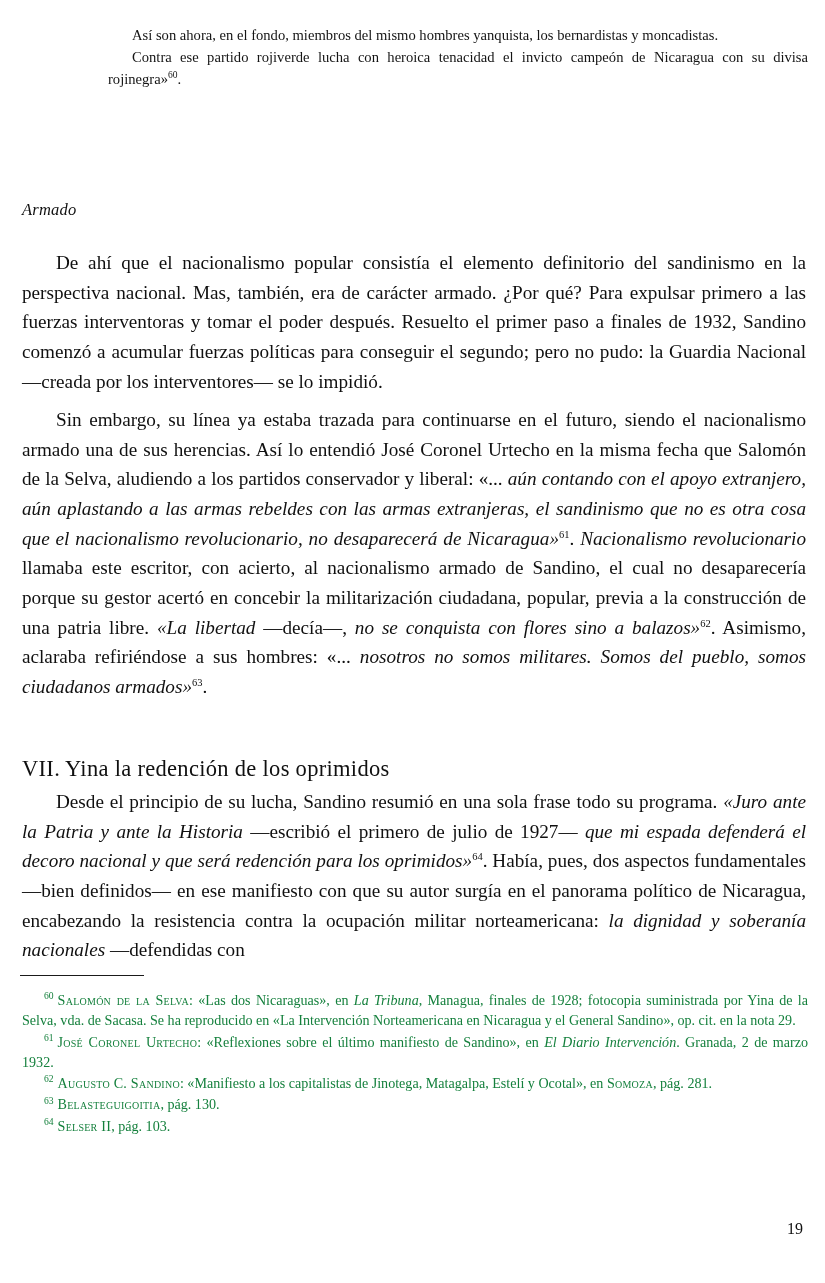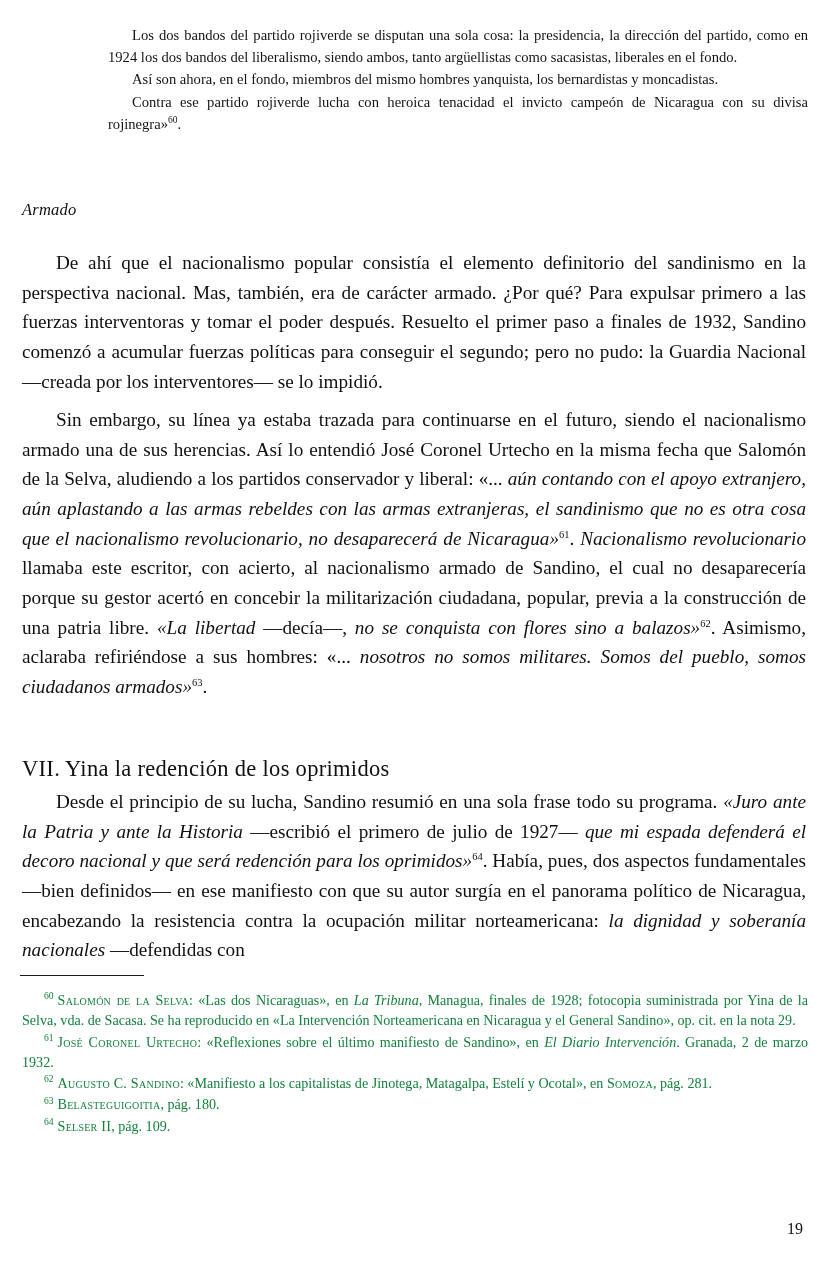--- a/index.html
+++ b/index.html
@@ -134,21 +134,20 @@
     line-height: 0;
   }
   .blockquote sup.fnref { font-size: 9.5px; }
 </style>
 </head>
 <body>
 
 <div class="page">
 
   <div class="blockquote">
-    <p>Los dos bandos del partido rojiverde se disputan una sola cosa: la presidencia, la dirección del partido, como en 1924 los dos bandos del liberalismo, siendo ambos, tanto argüellistas como sacasistas, liberales en el fondo.</p>
     <p>Así son ahora, en el fondo, miembros del mismo hombres yanquista, los bernardistas y moncadistas.</p>
     <p><span>Contra ese partido rojiverde lucha con heroica tenacidad el invicto campeón de Nicaragua con su divisa rojinegra»</span><sup class="fnref">60</sup><span>.</span></p>
   </div>
 
   <div class="subheading">Armado</div>
 
   <div class="body-block" id="para-armado-1">
     <p>De ahí que el nacionalismo popular consistía el elemento definitorio del sandinismo en la perspectiva nacional. Mas, también, era de carácter armado. ¿Por qué? Para expulsar primero a las fuerzas interventoras y tomar el poder después. Resuelto el primer paso a finales de 1932, Sandino comenzó a acumular fuerzas políticas para conseguir el segundo; pero no pudo: la Guardia Nacional —creada por los interventores— se lo impidió.</p>
   </div>
 
@@ -165,21 +164,21 @@
   <div class="footnote-rule"></div>
 
   <div class="footnotes">
 
     <p class="fn"><sup>60</sup><span class="sc">Salomón de la Selva</span><span>: «Las dos Nicaraguas», en </span><em>La Tribuna</em><span>, Managua, finales de 1928; fotocopia suministrada por Yina de la Selva, vda. de Sacasa. Se ha reproducido en «La Intervención Norteamericana en Nicaragua y el General Sandino», op. cit. en la nota 29.</span></p>
 
     <p class="fn"><sup>61</sup><span class="sc">José Coronel Urtecho</span><span>: «Reflexiones sobre el último manifiesto de Sandino», en </span><em>El Diario Intervención</em><span>. Granada, 2 de marzo 1932.</span></p>
 
     <p class="fn"><sup>62</sup><span class="sc">Augusto C. Sandino</span><span>: «Manifiesto a los capitalistas de Jinotega, Matagalpa, Estelí y Ocotal», en </span><span class="sc">Somoza</span><span>, pág. 281.</span></p>
 
-    <p class="fn"><sup>63</sup><span class="sc">Belasteguigoitia</span><span>, pág. 180.</span></p>
+    <p class="fn"><sup>63</sup><span class="sc">Belasteguigoitia</span><span>, pág. 130.</span></p>
 
-    <p class="fn"><sup>64</sup><span class="sc">Selser II</span><span>, pág. 109.</span></p>
+    <p class="fn"><sup>64</sup><span class="sc">Selser II</span><span>, pág. 103.</span></p>
 
   </div>
 
   <div class="page-number">19</div>
 
 </div>
 
 </body></html>

